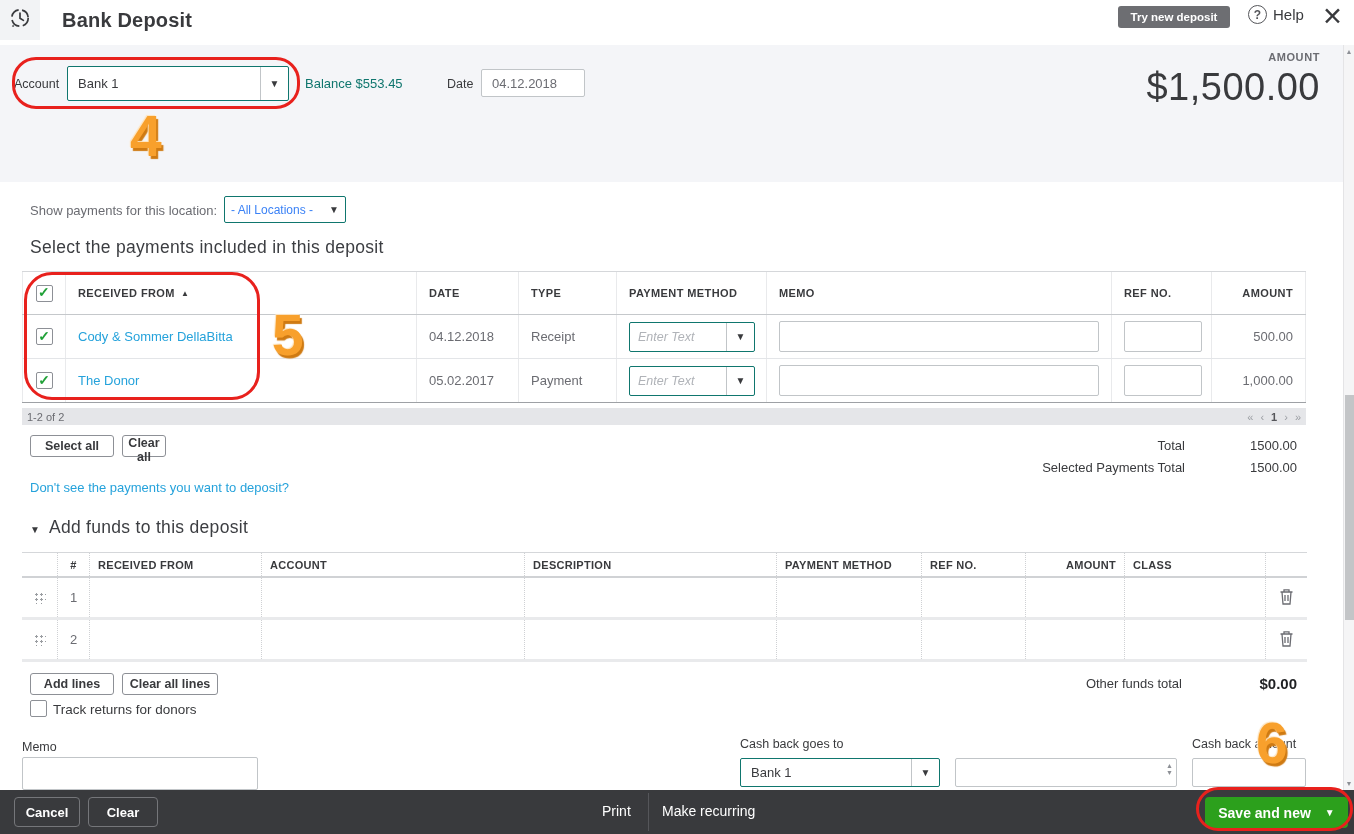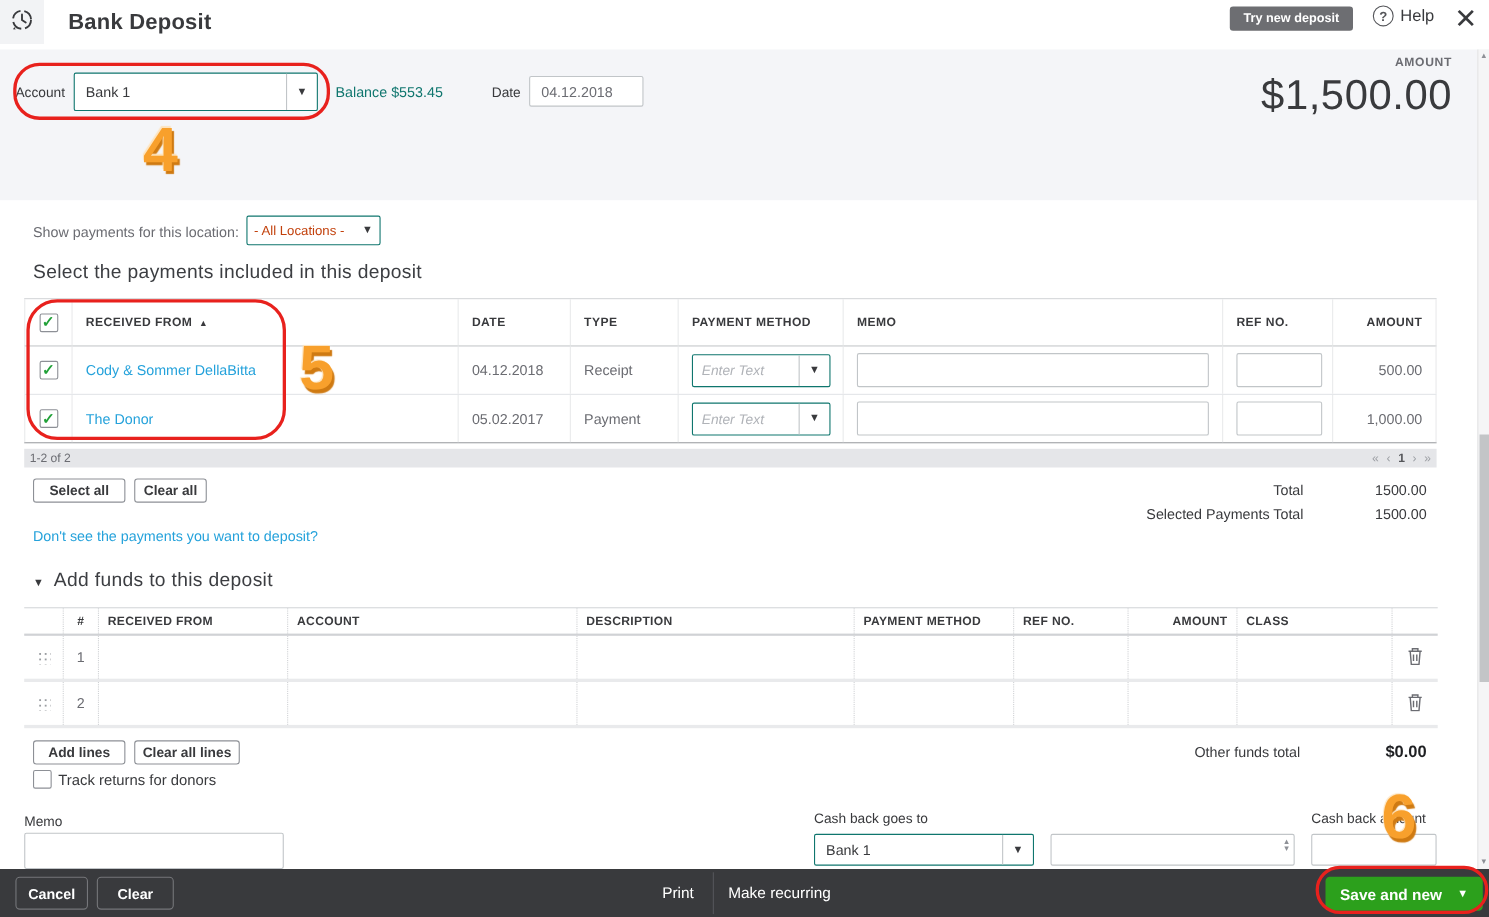--- a/index.html
+++ b/index.html
@@ -27,21 +27,21 @@
   .combo input{ border:none; outline:none; flex:1; font-family:inherit; font-size:13px; color:#393a3d; padding:0 10px; background:transparent; min-width:0; }
   .combo .arrow-box{ width:28px; border-left:1px solid #c1c5c8; display:flex; align-items:center; justify-content:center;
                      color:#393a3d; font-size:10px; cursor:pointer; }
   .plain-input{ background:#fff; border:1px solid #c1c5c8; border-radius:2px; font-family:inherit; font-size:13px; color:#6b6c72; padding:0 10px; outline:none; }
   .amount-label{ right:34px; top:51px; font-size:11px; font-weight:bold; color:#6b6c72; letter-spacing:.6px; }
   .amount-value{ right:34px; top:66px; font-size:38px; font-weight:500; color:#393a3d; letter-spacing:.5px; }
 
   
   .loc-label{ left:30px; top:203px; font-size:13px; color:#6b6c72; }
   .loc-combo{ left:224px; top:196px; width:122px; height:27px; }
-  .loc-combo input{ font-size:12px; color:#c2410c; padding:0 6px; }
+  .loc-combo input{ font-size:12px; color:#3b82f6; padding:0 6px; }
   .loc-combo .arrow-box{ width:22px; border-left:none; }
   .section-heading{ font-size:17.5px; font-weight:400; color:#3c3e42; letter-spacing:.3px; }
 
   
   .t1{ left:22px; top:271px; width:1284px; }
   .t1-row{ display:flex; border-bottom:1px solid #e3e5e8; height:44px; align-items:center; }
   .t1-head{ border-top:1px solid #d5d7da; border-bottom:1px solid #c5c8cb; font-size:11px; font-weight:bold; letter-spacing:.4px; color:#393a3d; }
   .t1 .t1-row:last-of-type{ border-bottom:1px solid #9ea1a5; }
   .cell{ height:100%; display:flex; align-items:center; padding:0 12px; border-right:1px solid #e9eaec; min-width:0; }
   .cell.first{ border-left:1px solid #e9eaec; justify-content:center; padding:0; }
@@ -229,21 +229,21 @@
     <span class="pagi-ctrls">
       <span>«</span>
       <span>‹</span>
       <span class="pg">1</span>
       <span>›</span>
       <span>»</span>
     </span>
   </div>
 
   <button class="abs btn-outline" style="left:30px; top:435px; width:84px; height:22px;">Select all</button>
-  <button class="abs btn-outline" style="left:122px; top:435px; width:66px; height:22px;">Clear all</button>
+  <button class="abs btn-outline" style="left:122px; top:435px; width:44px; height:22px;">Clear all</button>
 
   <div class="abs totals-label" style="left:990px; top:438px; width:195px; text-align:right;">Total</div>
   <div class="abs totals-value" style="left:1200px; top:438px; width:97px; text-align:right;">1500.00</div>
   <div class="abs totals-label" style="left:990px; top:460px; width:195px; text-align:right;">Selected Payments Total</div>
   <div class="abs totals-value" style="left:1200px; top:460px; width:97px; text-align:right;">1500.00</div>
 
   <div class="abs blue-link" style="left:30px; top:480px;">Don't see the payments you want to deposit?</div>
 
   <div class="abs" style="left:30px; top:517px;">
     <span class="tri-down">▼</span><span class="section-heading">Add funds to this deposit</span>

